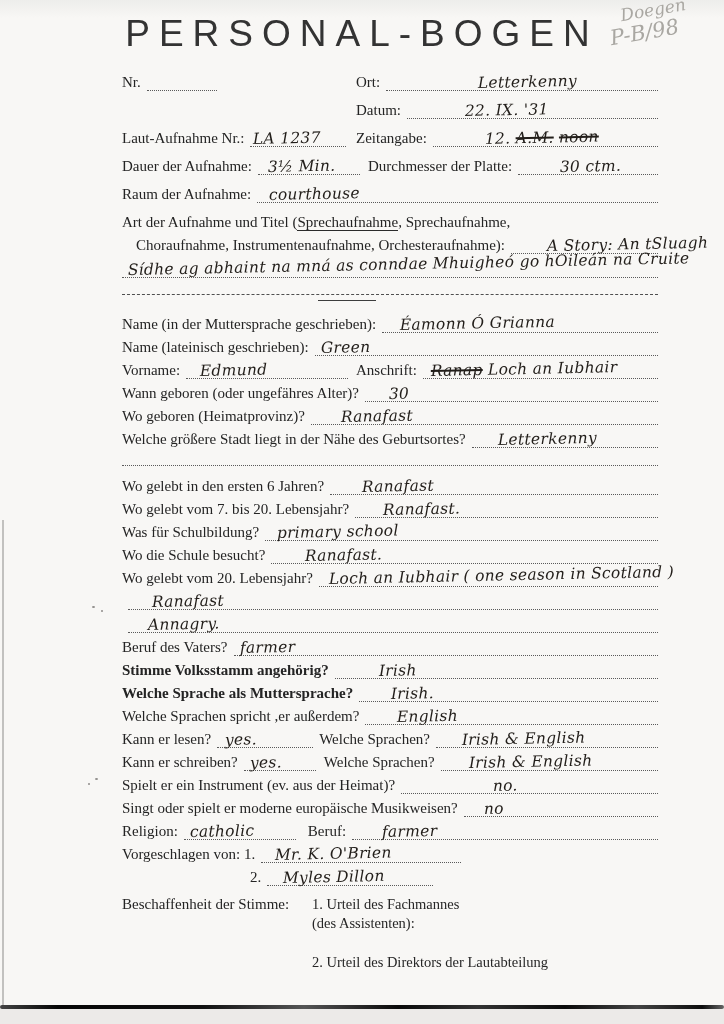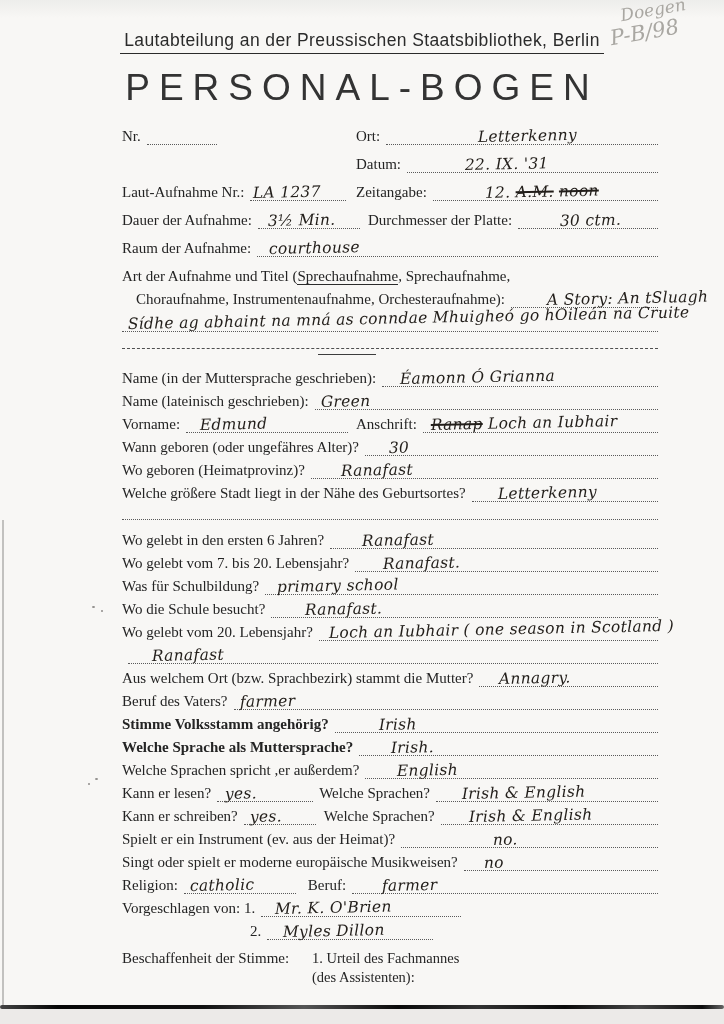--- a/index.html
+++ b/index.html
@@ -82,21 +82,20 @@
 </head>
 <body>
 
 <div class="page">
 
   <div class="pencil">
     <div class="p1">Doegen</div>
     <div class="p2">P-B/98</div>
   </div>
 
-  <div class="org">Lautabteilung an der Preussischen Staatsbibliothek, Berlin</div>
   <div class="title">PERSONAL-BOGEN</div>
 
   <div class="form">
 
     <div class="row sp">
       <div class="leftcol">
         <span class="lbl">Nr.</span>
         <span class="dots fixed" style="width:70px"></span>
         <span class="gap" style="flex:1"></span>
       </div>
@@ -250,21 +249,20 @@
       <span class="dots">
         <span class="hw" style="left:10px">Loch an Iubhair ( one season in Scotland )</span>
       </span>
     </div>
     <div class="row">
       <span class="dots">
         <span class="hw" style="left:24px">Ranafast</span>
       </span>
     </div>
     <div class="row">
-      <span class="lbl">Aus welchem Ort (bzw. Sprachbezirk) stammt die Mutter?</span>
       <span class="dots">
         <span class="hw" style="left:20px">Annagry.</span>
       </span>
     </div>
     <div class="row">
       <span class="lbl">Beruf des Vaters?</span>
       <span class="dots">
         <span class="hw" style="left:6px">farmer</span>
       </span>
     </div>

